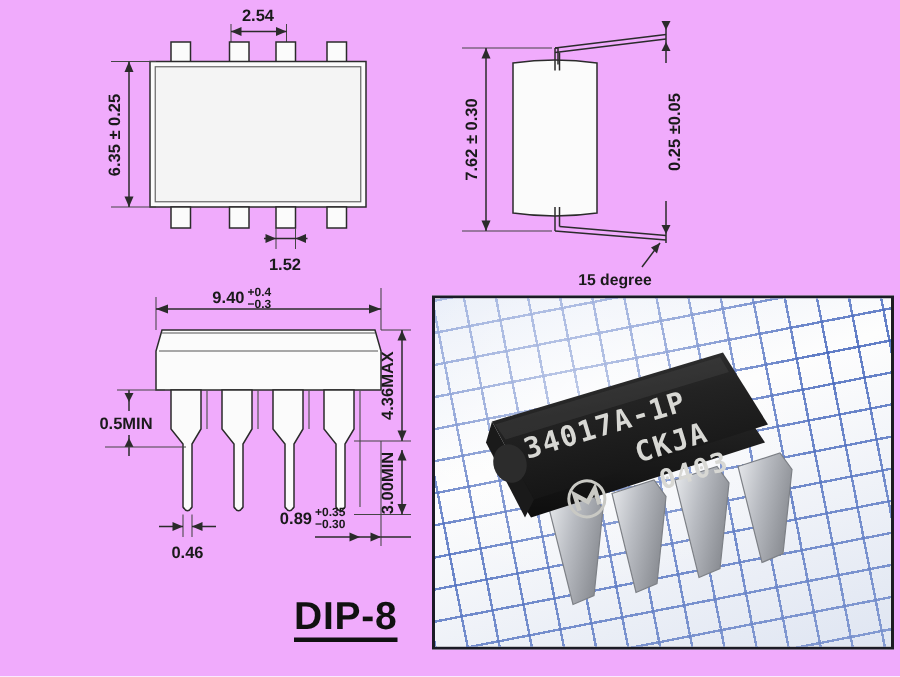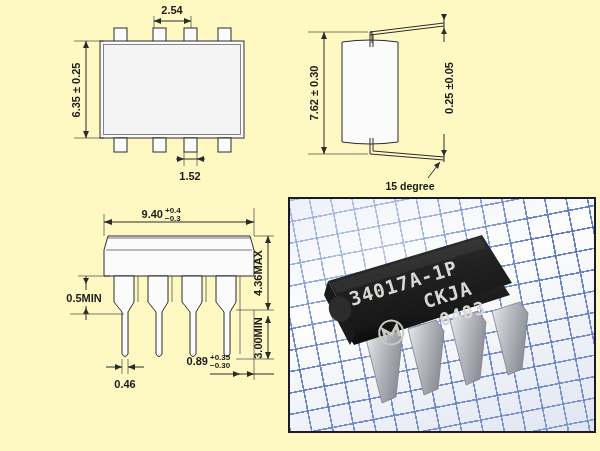--- a/index.html
+++ b/index.html
@@ -10,21 +10,21 @@
   }
   body {
     font-family: "Liberation Sans", sans-serif;
     color: #1a1a1a;
   }
   #sheet {
     position: relative;
     width: 600px;
     height: 451px;
     overflow: hidden;
-    background: #fef9c3;
+    background: #f0abfc;
   }
   .view {
     position: absolute;
   }
   .svg-view { display: block; }
 
   
   #photo-panel {
     position: absolute;
     left: 288px;
@@ -215,21 +215,21 @@
       </g>
 
       <g>
         <path class="ln" d="M 140 160 L 128 176"></path>
         <polygon points="140,160 134,163 138,167" fill="#2b2b2b"></polygon>
         <text class="dim-note" x="110" y="188" text-anchor="middle">15 degree</text>
       </g>
     </svg>
   </div>
 
-  <div class="view" style="left:58px; top:194px;">
+  <div class="view" style="left:58px; top:178px;">
     <svg class="svg-view" width="240" height="200" viewBox="0 0 240 200">
 
       <g>
         <line class="ext" x1="46" y1="20" x2="46" y2="42"></line>
         <line class="ext" x1="196" y1="14" x2="196" y2="42"></line>
         <line class="ln" x1="46" y1="28" x2="196" y2="28"></line>
         <polygon points="46,28 54,25 54,31" fill="#2b2b2b"></polygon>
         <polygon points="196,28 188,25 188,31" fill="#2b2b2b"></polygon>
         <text class="dim" x="105" y="24" text-anchor="end">9.40</text>
         <text class="dim-sm" x="107" y="19" text-anchor="start">+0.4</text>
@@ -302,20 +302,21 @@
         <polygon points="210,122 207,129 213,129" fill="#2b2b2b"></polygon>
         <polygon points="210,165 207,158 213,158" fill="#2b2b2b"></polygon>
         <text class="dim" x="204" y="144" text-anchor="middle" transform="rotate(-90 204 144)">3.00MIN</text>
       </g>
 
       <line class="ext" x1="196" y1="116" x2="196" y2="186" stroke="#444" stroke-width="0.7"></line>
       <line class="ln" x1="196" y1="180" x2="216" y2="180"></line>
     </svg>
   </div>
 
+  <div id="dip8-caption">DIP-8</div>
 
   <div id="photo-panel">
     <div id="photo-inner">
       <div class="grid-layer"></div>
       <div class="grid-vignette"></div>
 
       <div id="chip-wrap">
         <svg width="268" height="200" viewBox="0 0 268 200">
           <defs>
             <linearGradient id="bodyTop" x1="0" y1="0" x2="0.35" y2="1">

